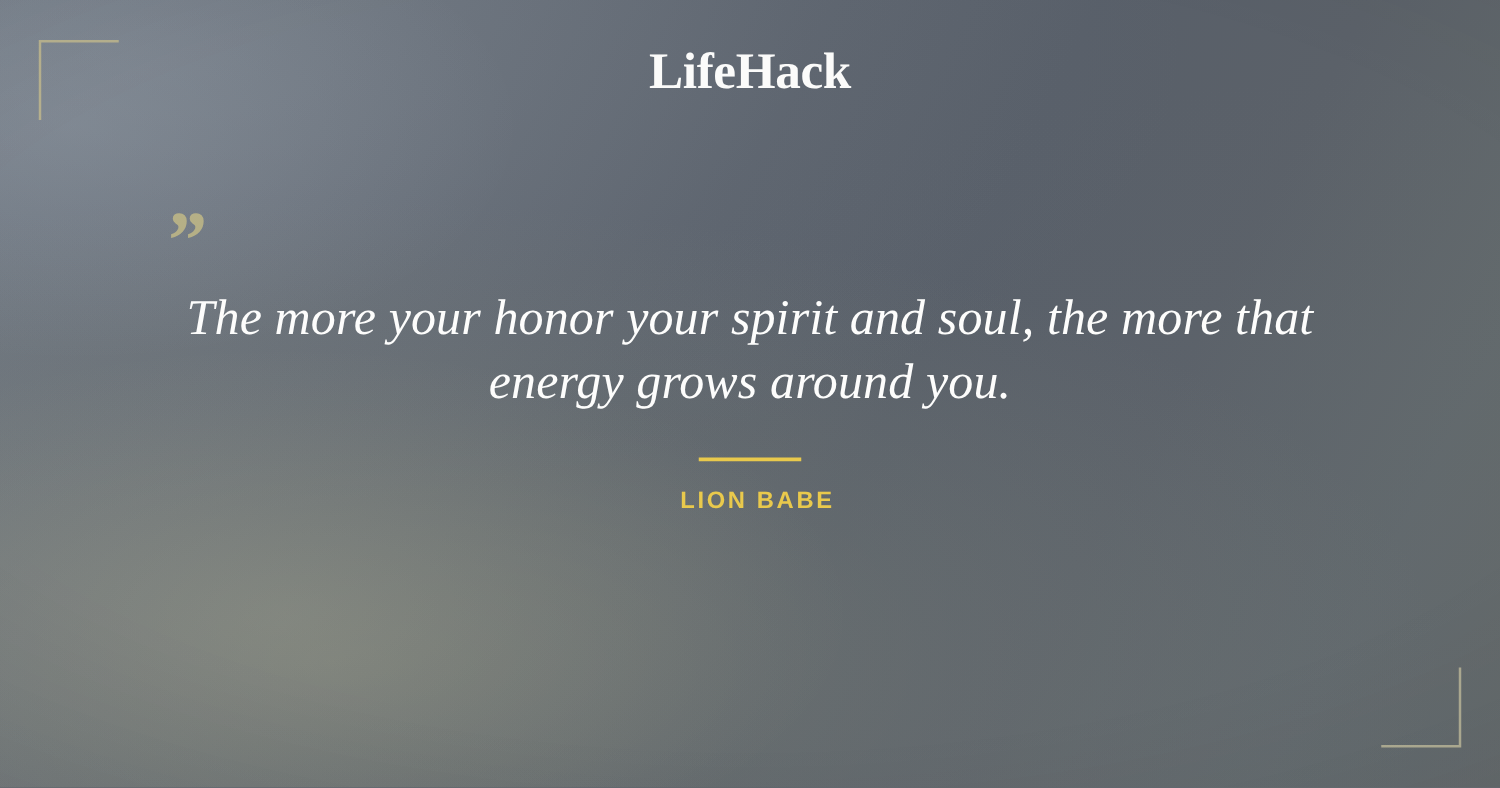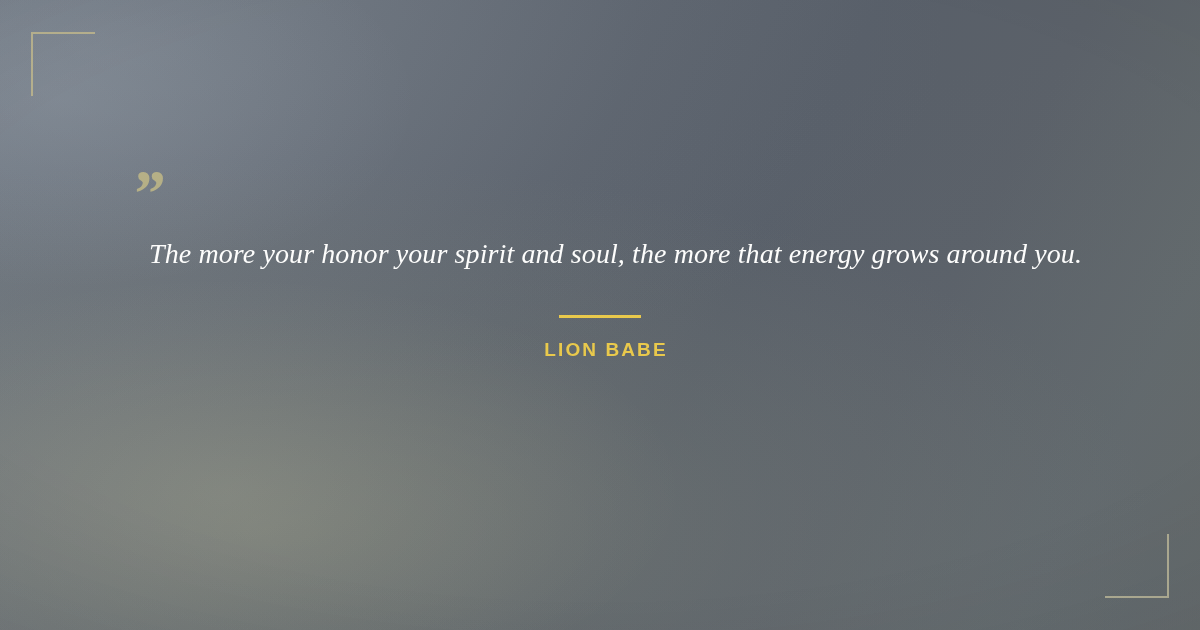--- a/index.html
+++ b/index.html
@@ -99,24 +99,24 @@
     margin-left: 131px;
     letter-spacing: -1px;
     height: 48px;
     display: block;
   }
   .quote-text {
     margin: 20px 118px 0 118px;
     font-family: "Liberation Serif", "DejaVu Serif", serif;
     font-style: italic;
     font-weight: 400;
-    font-size: 28px;
+    font-size: 40px;
     line-height: 51px;
     color: #fdfdfc;
-    text-align: right;
+    text-align: center;
     letter-spacing: 0.1px;
   }
 
   .divider {
     width: 82px;
     height: 3px;
     background: #e9c94c;
     margin: 36px auto 0 auto;
   }
 
@@ -136,20 +136,23 @@
 <body>
 
 <div class="card">
 
   <div class="sheen"></div>
   <div class="grain"></div>
 
   <div class="corner tl"></div>
   <div class="corner br"></div>
 
+  <div class="brand">
+    <span class="brand-word">LifeHack</span>
+  </div>
 
   <div class="quote-block">
     <span class="quote-mark">”</span>
 
     <div class="quote-text">The more your honor your spirit and soul, the more that energy grows around you.</div>
 
     <div class="divider"></div>
 
     <div class="author">LION BABE</div>
   </div>

